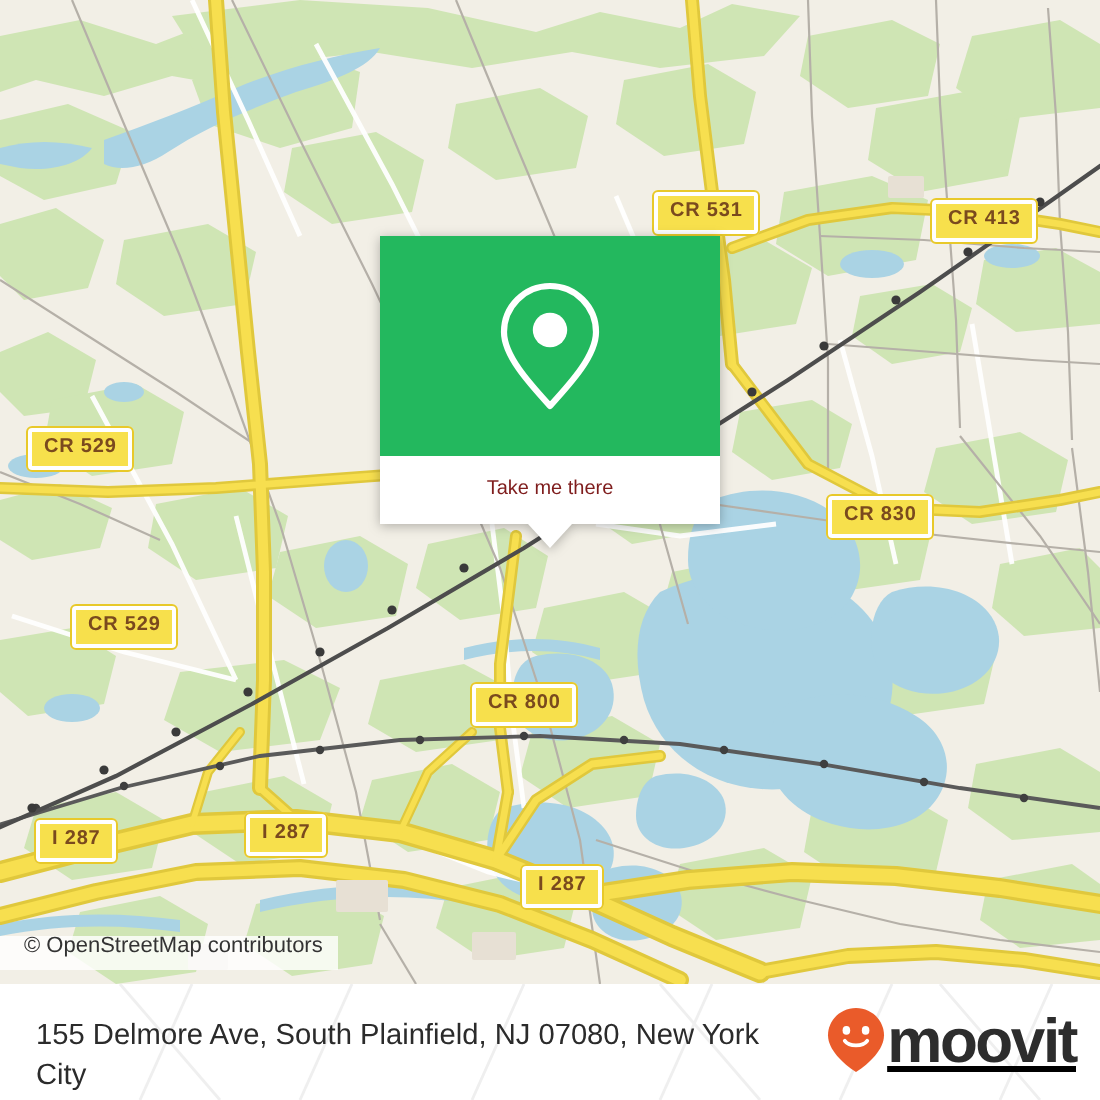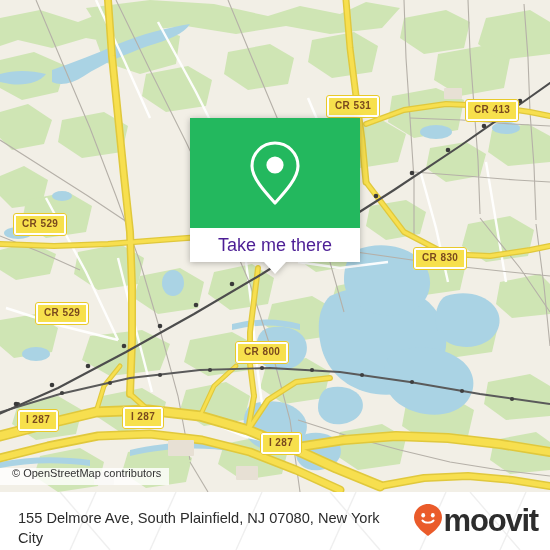--- a/index.html
+++ b/index.html
@@ -74,22 +74,22 @@
     justify-content: center;
   }
   #popup-body {
     width: 170px; height: 34px;
     background: #ffffff;
     display: flex;
     align-items: center;
     justify-content: center;
   }
   #popup-label {
-    color: #4c1d95;
-    font-size: 18px;
+    color: #7f1d1d;
+    font-size: 10px;
     font-family: "Liberation Sans", sans-serif;
     line-height: 1;
   }
   #popup-tail {
     position: absolute;
     left: 50%;
     top: 144px;
     margin-left: -11px;
     width: 0; height: 0;
     border-left: 11px solid transparent;
@@ -121,20 +121,21 @@
     line-height: 20px;
     font-family: "Liberation Sans", sans-serif;
   }
   #brand {
     position: absolute;
     right: 12px;
     top: 11px;
     display: flex;
     align-items: center;
     height: 34px;
+    text-decoration: underline;
   }
   #brand-wordmark {
     color: #2d2d2d;
     font-size: 31px;
     font-weight: bold;
     letter-spacing: -1.2px;
     line-height: 1;
     margin-left: 1px;
     font-family: "Liberation Sans", sans-serif;
   }

